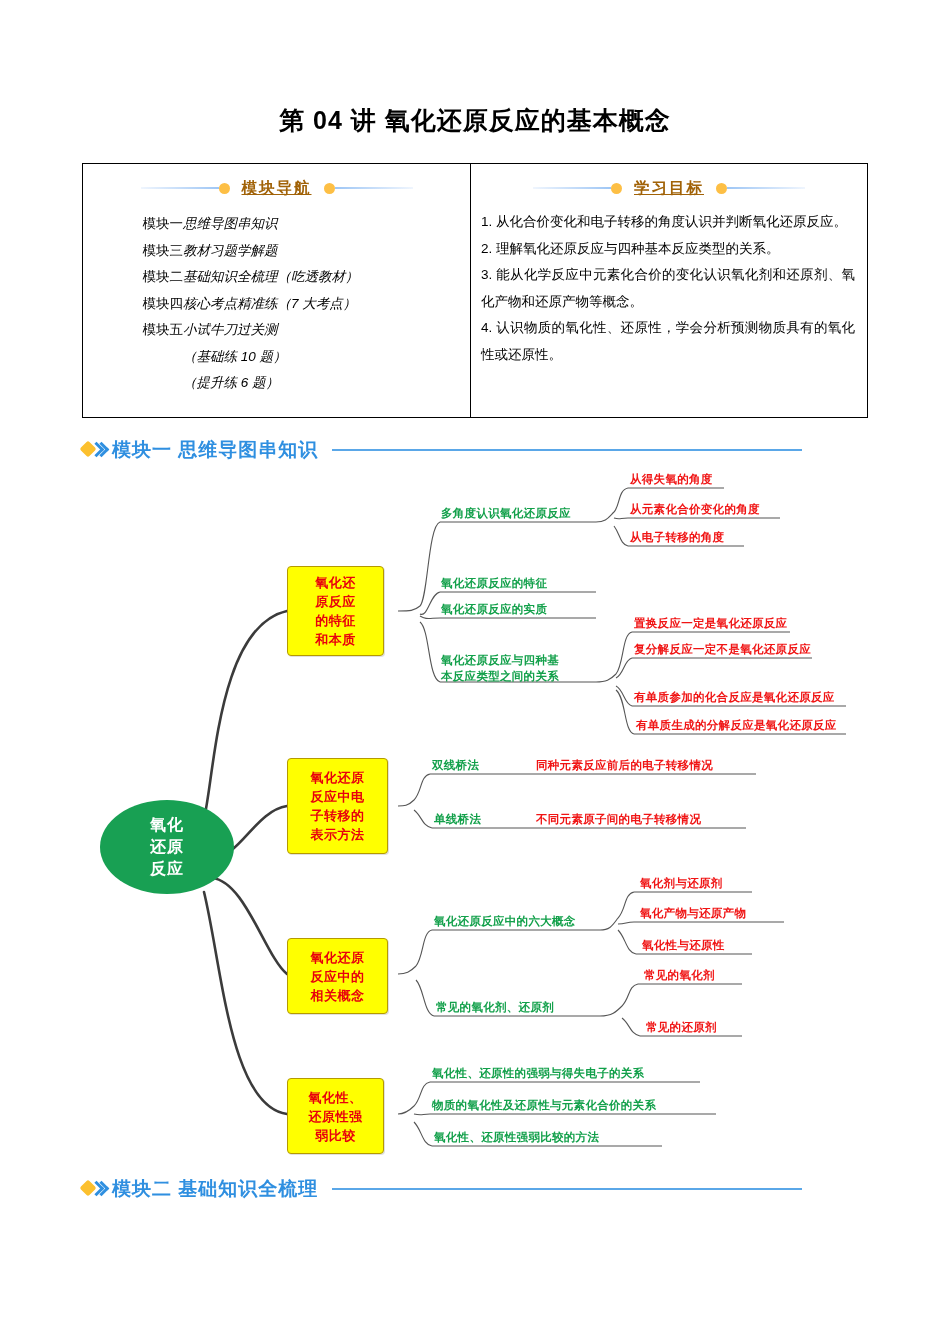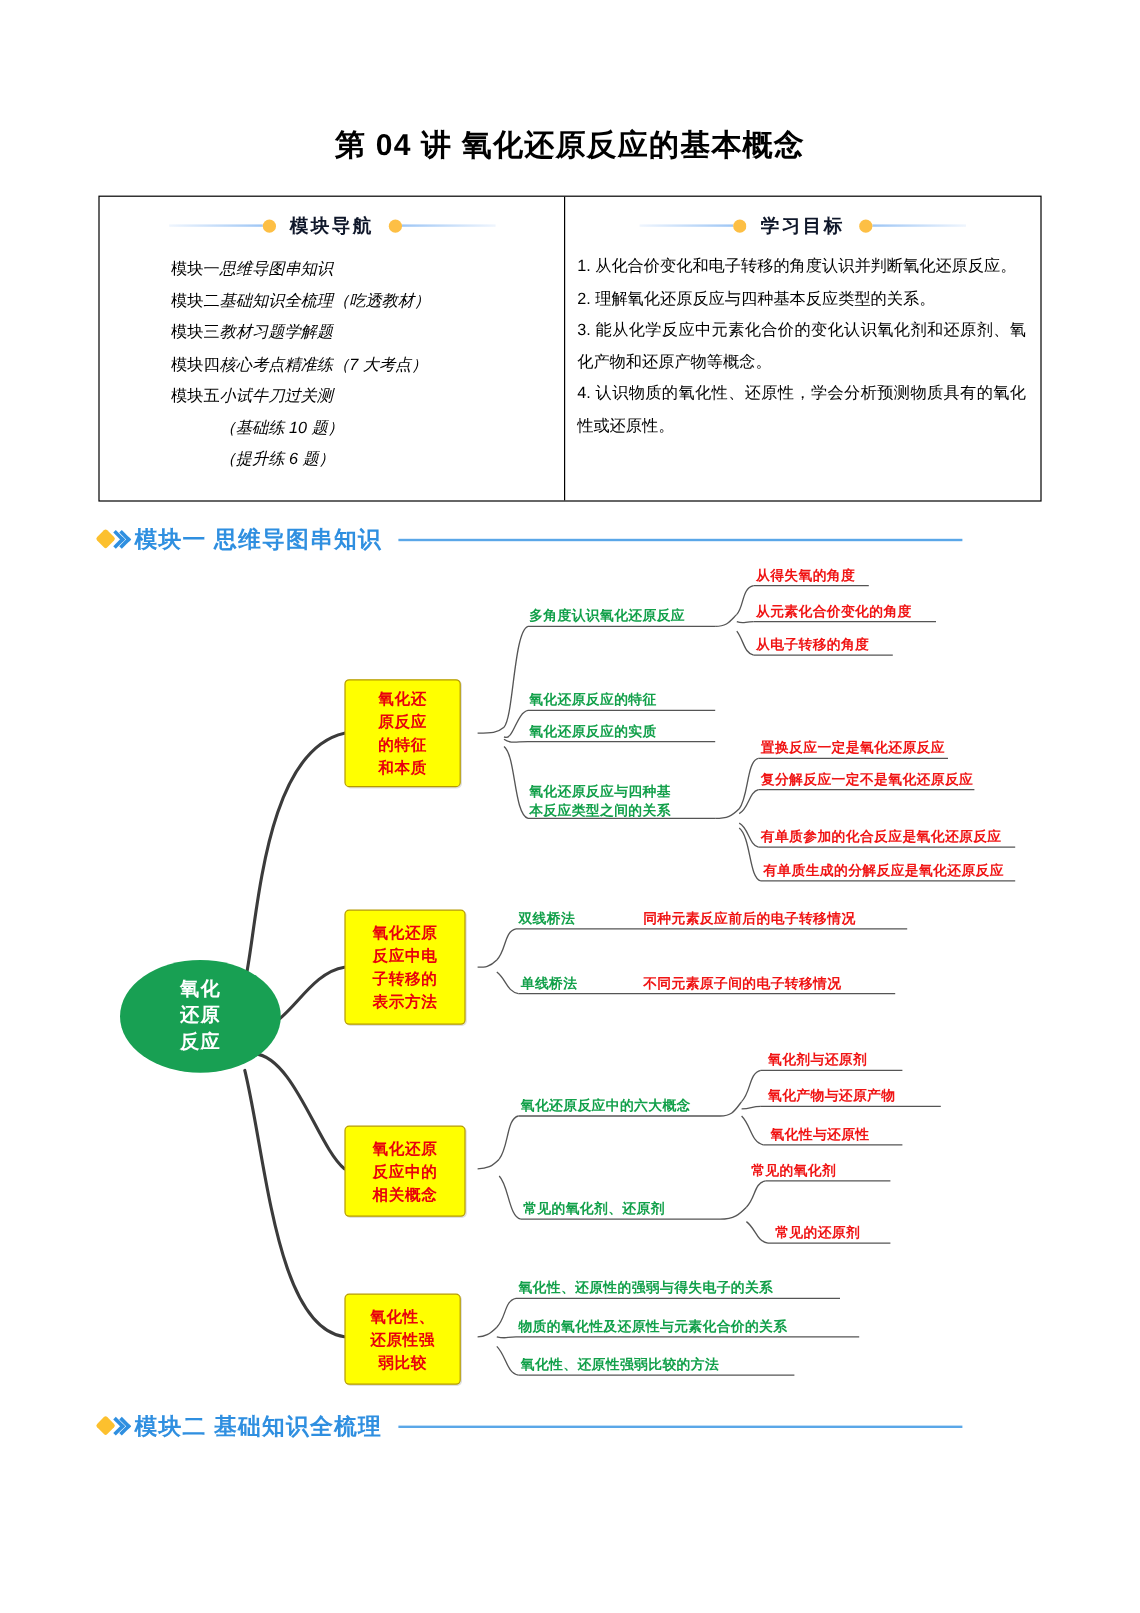--- a/index.html
+++ b/index.html
@@ -31,24 +31,24 @@
   #nav-col{width:388px;border-right:1px solid #000;}
   #goal-col{flex:1;}
 
   .col-head{
     position:relative;
     height:34px;
     display:flex;align-items:center;justify-content:center;
     margin-top:7px;
   }
   .col-head .head-text{
-    font-size:15.5px;font-weight:bold;color:#0f172a;
+    font-size:15.5px;font-weight:bold;color:#a16207;
     letter-spacing:2px;
     padding:0 12px;
-    z-index:2;background:#fff;
+    z-index:2;background:#fff;text-decoration:underline;
   }
   .head-dot{
     width:11px;height:11px;border-radius:50%;
     background:#fdbf45;z-index:2;
   }
   .head-rule{
     height:1.5px;width:78px;
     background:linear-gradient(to right,rgba(150,190,245,.15),#9ec6f5);
     z-index:1;
   }
@@ -164,26 +164,26 @@
       <span class="head-text">模块导航</span>
       <span class="head-dot"></span>
       <span class="head-rule right"></span>
     </div>
     <div id="nav-list">
       <div class="nav-row">
         <span class="nav-key">模块一</span>
         <span class="nav-val">思维导图串知识</span>
       </div>
       <div class="nav-row">
+        <span class="nav-key">模块三</span>
+        <span class="nav-val">教材习题学解题</span>
+      </div>
+      <div class="nav-row">
         <span class="nav-key">模块二</span>
         <span class="nav-val">基础知识全梳理（吃透教材）</span>
-      </div>
-      <div class="nav-row">
-        <span class="nav-key">模块三</span>
-        <span class="nav-val">教材习题学解题</span>
       </div>
       <div class="nav-row">
         <span class="nav-key">模块四</span>
         <span class="nav-val">核心考点精准练（7 大考点）</span>
       </div>
       <div class="nav-row">
         <span class="nav-key">模块五</span>
         <span class="nav-val">小试牛刀过关测</span>
       </div>
       <div class="nav-row sub">
@@ -371,21 +371,21 @@
   <div class="lbl red" style="left:536px;top:292px;">同种元素反应前后的电子转移情况</div>
   <div class="lbl green" style="left:434px;top:346px;">单线桥法</div>
   <div class="lbl red" style="left:536px;top:346px;">不同元素原子间的电子转移情况</div>
 
   <div class="lbl green" style="left:434px;top:448px;">氧化还原反应中的六大概念</div>
   <div class="lbl red" style="left:640px;top:410px;">氧化剂与还原剂</div>
   <div class="lbl red" style="left:640px;top:440px;">氧化产物与还原产物</div>
   <div class="lbl red" style="left:642px;top:472px;">氧化性与还原性</div>
 
   <div class="lbl green" style="left:436px;top:534px;">常见的氧化剂、还原剂</div>
-  <div class="lbl red" style="left:626px;top:502px;">常见的氧化剂</div>
+  <div class="lbl red" style="left:644px;top:502px;">常见的氧化剂</div>
   <div class="lbl red" style="left:646px;top:554px;">常见的还原剂</div>
 
   <div class="lbl green" style="left:432px;top:600px;">氧化性、还原性的强弱与得失电子的关系</div>
   <div class="lbl green" style="left:432px;top:632px;">物质的氧化性及还原性与元素化合价的关系</div>
   <div class="lbl green" style="left:434px;top:664px;">氧化性、还原性强弱比较的方法</div>
 </div>
 
 <div class="section-head" style="top:1176px;">
   <span class="diamond-icon">
     <span class="d"></span>

